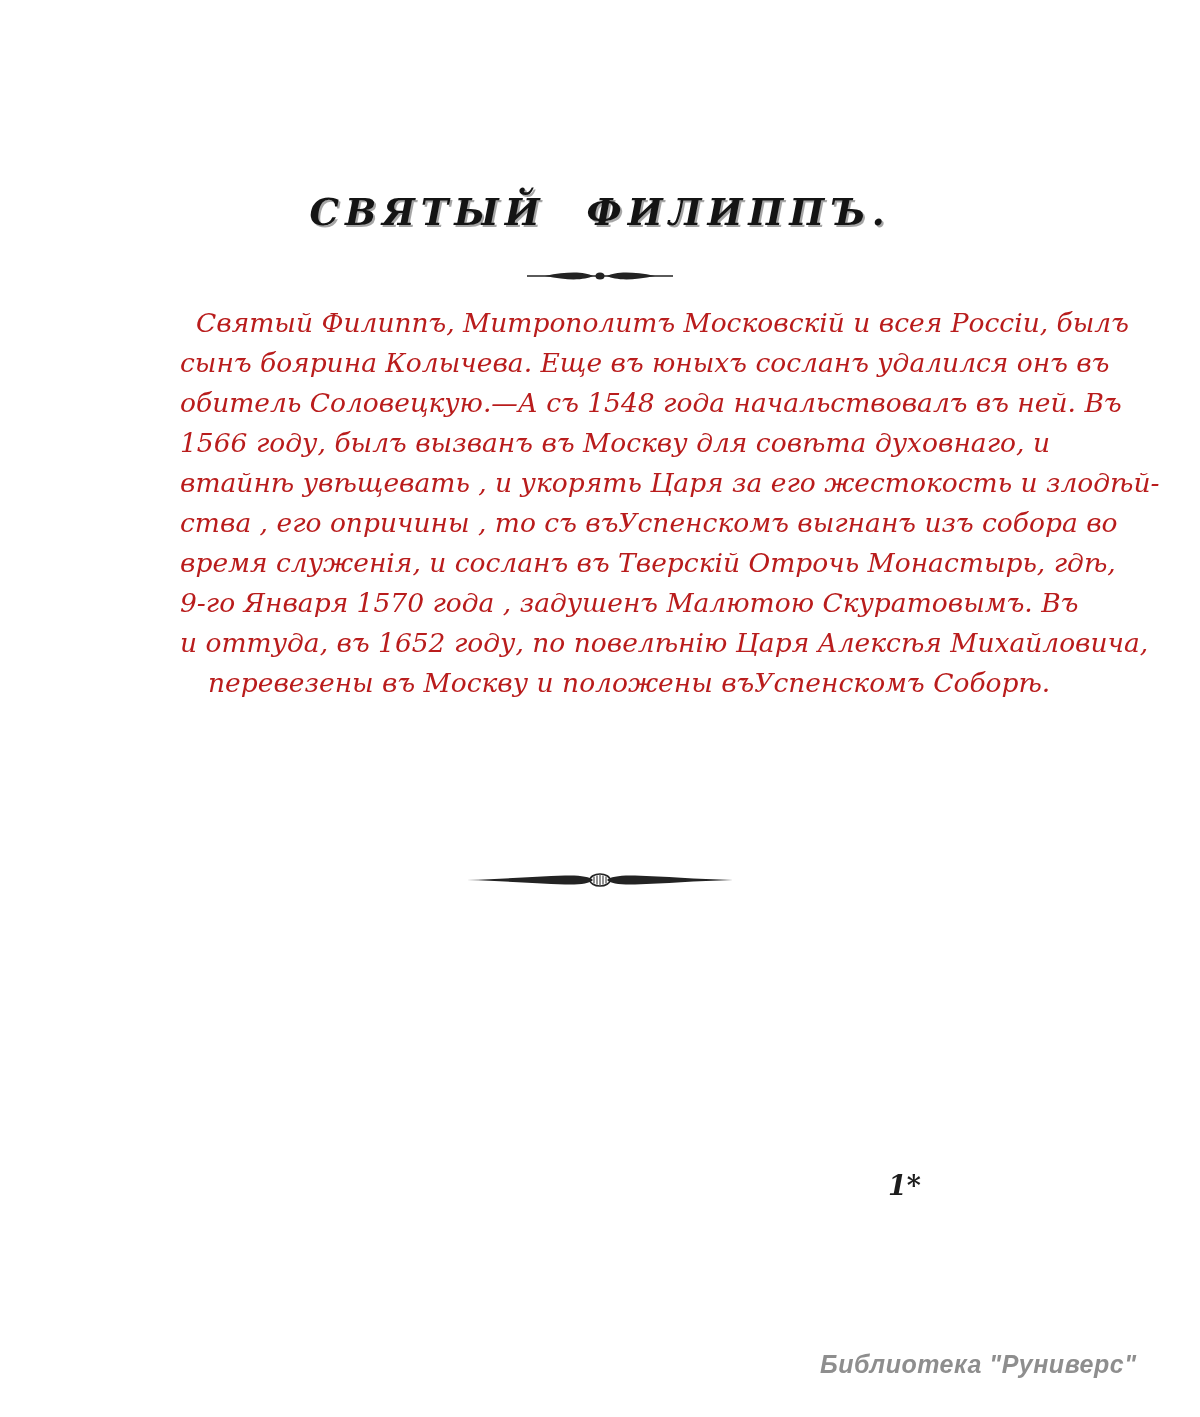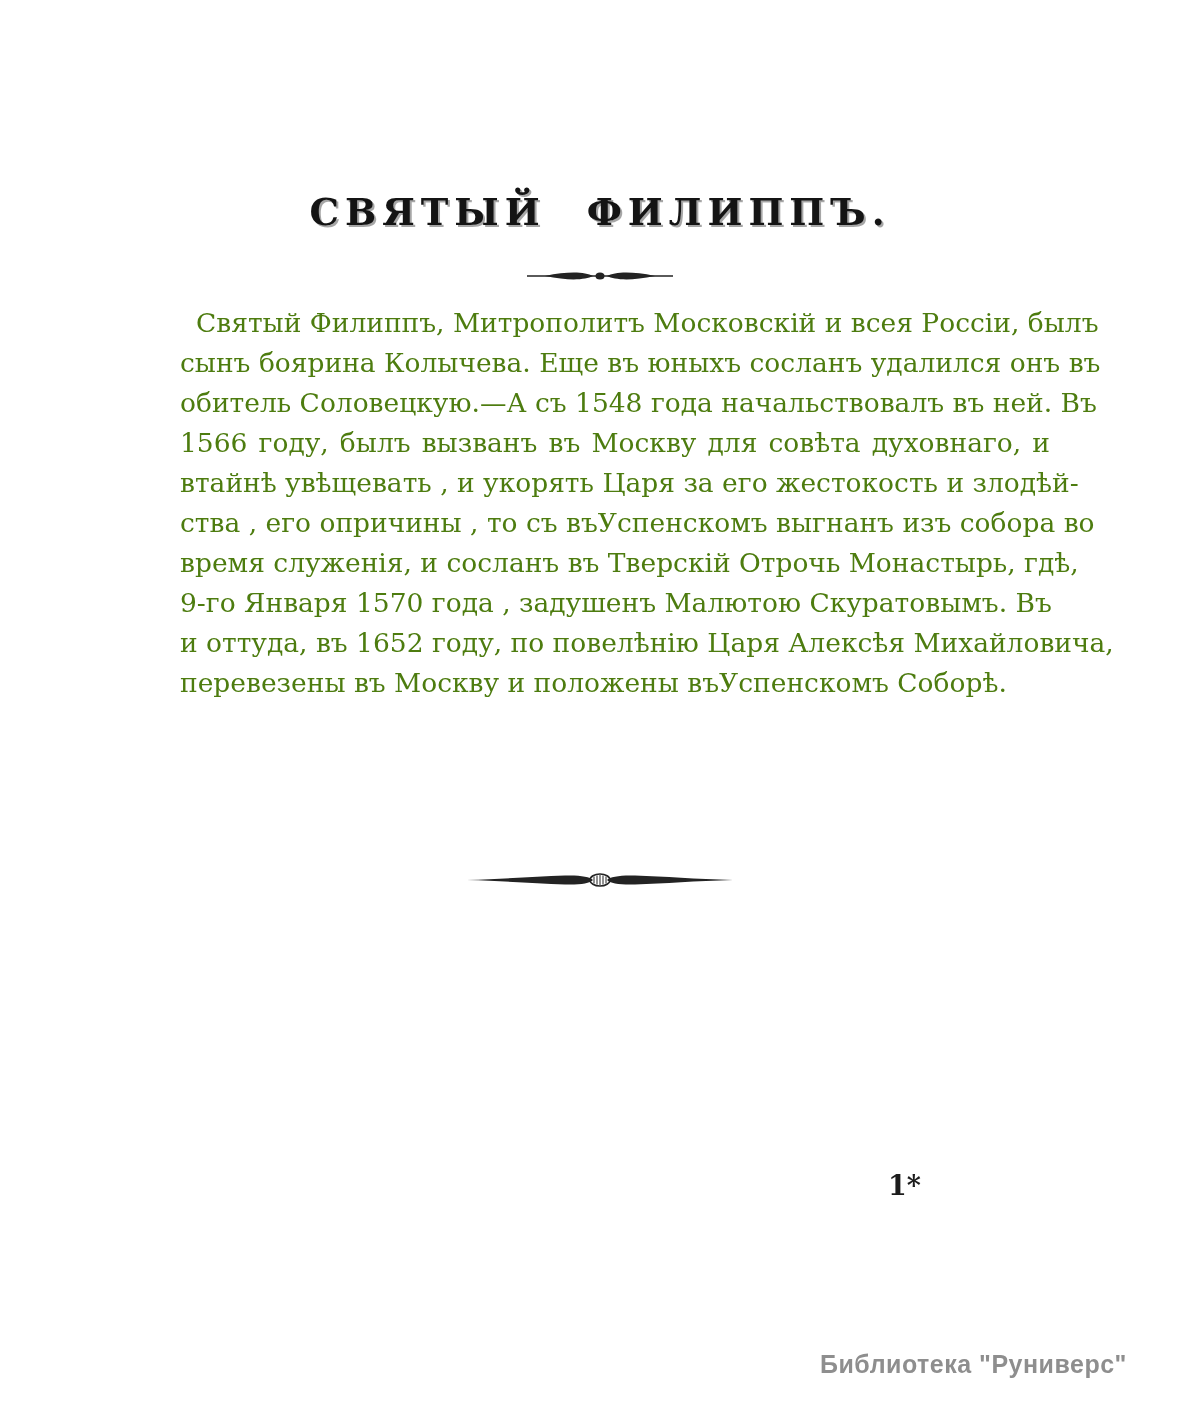--- a/index.html
+++ b/index.html
@@ -12,20 +12,21 @@
     height: 1417px;
     position: relative;
     font-family: "DejaVu Serif", serif;
     color: #1c1c1c;
     overflow: hidden;
   }
   .page {
     position: absolute;
     inset: 0;
     background: #ffffff;
+    font-style: italic;
   }
   .doc-title {
     position: absolute;
     left: 0;
     top: 190px;
     width: 100%;
     text-align: center;
     font-family: "DejaVu Serif", serif;
     font-size: 37px;
     font-weight: bold;
@@ -48,27 +49,28 @@
     top: 303px;
     width: 870px;
   }
   .body-line {
     font-size: 26.5px;
     line-height: 40px;
     height: 40px;
     text-align: justify;
     text-align-last: justify;
     white-space: nowrap;
-    color: #4d7c0f;
+    color: #b91c1c;
   }
   .body-line.first {
     text-indent: 16px;
   }
   .body-line.final {
     text-align-last: left;
+    margin-left: 28px;
   }
   .tailpiece {
     position: absolute;
     left: 465px;
     top: 866px;
     width: 270px;
     height: 28px;
   }
   .signature {
     position: absolute;

